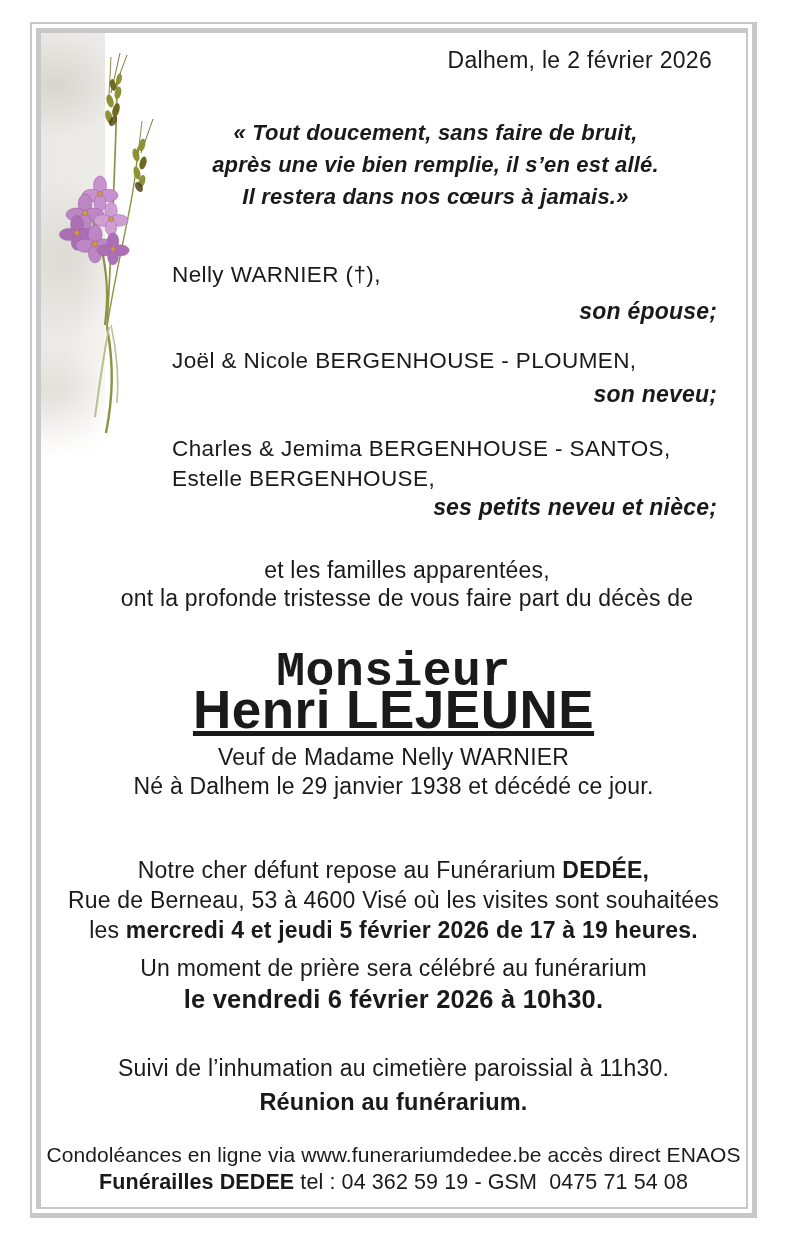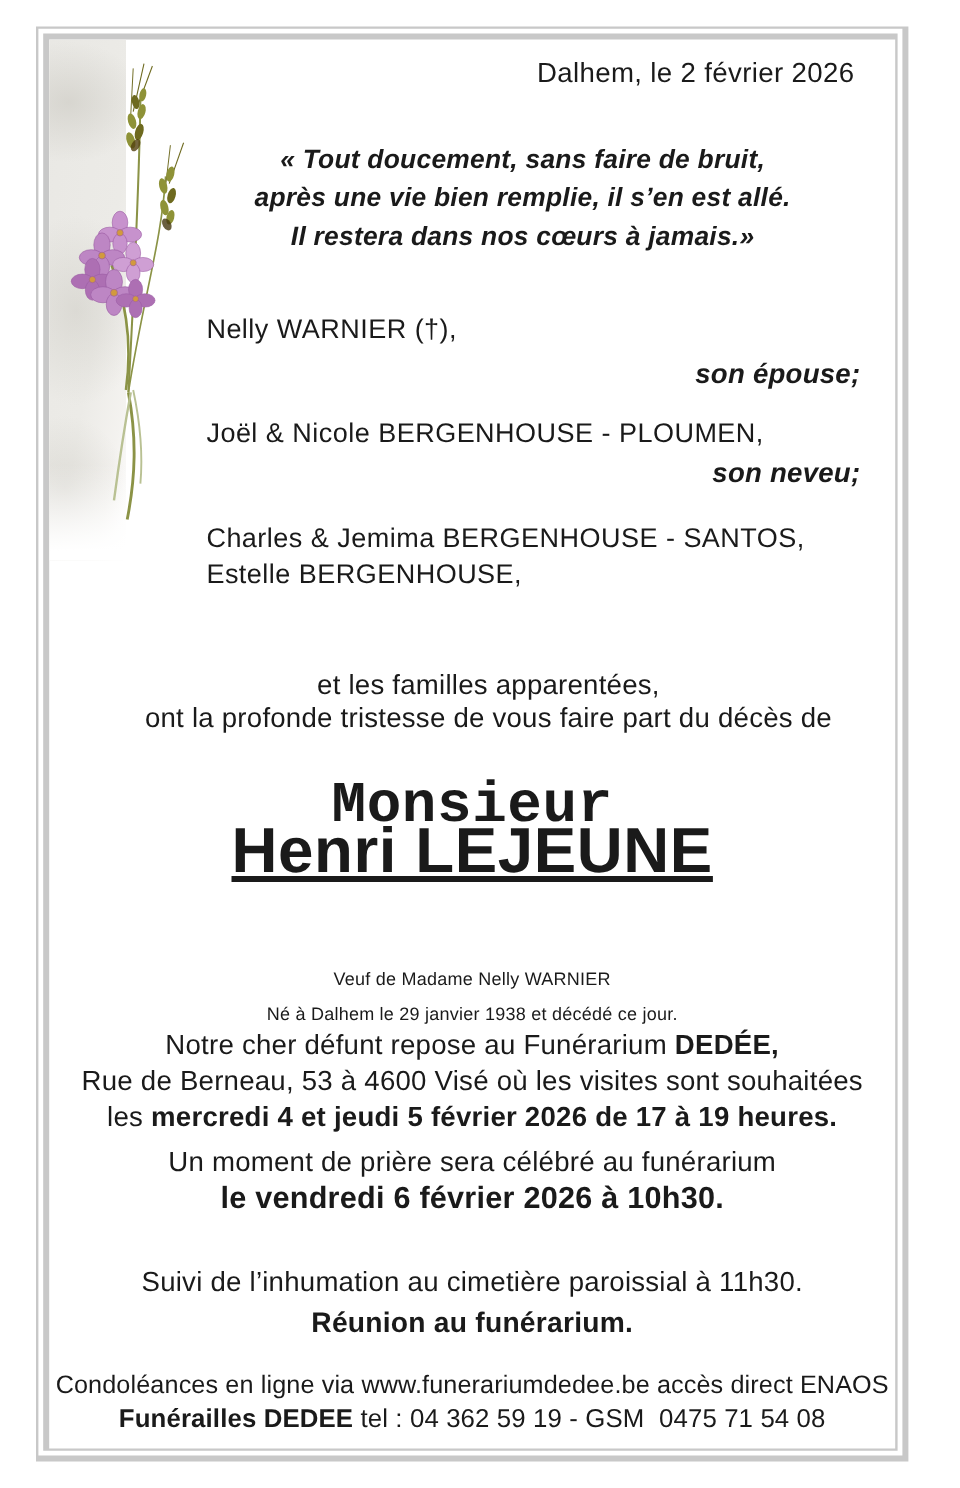--- a/index.html
+++ b/index.html
@@ -45,21 +45,21 @@
   .m-name2 { left:131px; top:315px; }
   .m-rel2  { right:29px; top:348px;margin-left:14px; }
   .m-name3 { left:131px; top:401px; line-height:29.5px; }
   .m-rel3  { right:29px; top:461px; }
 
   .announce { top:523px; font-size:23px; line-height:28px; letter-spacing:.2px;margin-left:27px; }
 
   .title-monsieur { top:612px; font-size:48px; font-weight:700; letter-spacing:.5px;font-family:Liberation Mono, monospace; }
   .name-henri     { top:646px; font-size:53px; font-weight:700; letter-spacing:.5px;text-decoration:underline; }
 
-  .veuf { top:769px; font-size:15px; line-height:29px; letter-spacing:.2px; }
+  .veuf { top:710px; font-size:23px; line-height:29px; letter-spacing:.2px; }
 
   .visitation { top:822px; font-size:23px; line-height:30px; letter-spacing:.2px; }
   .prayer { top:920px; font-size:23px; line-height:31px; letter-spacing:.2px; }
   .prayer .big-bold { font-size:25.5px; font-weight:700; }
 
   .burial1 { top:1022px; font-size:23px; letter-spacing:.2px; }
   .burial2 { top:1056px; font-size:23.5px; font-weight:700; letter-spacing:.2px; }
 
   .footer1 { top:1110px; font-size:21px; letter-spacing:.1px; }
   .footer2 { top:1137px; font-size:21.5px; letter-spacing:.1px; white-space:pre; }
@@ -142,20 +142,21 @@
         <div class="txt name m-name1">Nelly WARNIER (†),</div>
         <div class="txt relation m-rel1">son épouse;</div>
 
         <div class="txt name m-name2">Joël &amp; Nicole BERGENHOUSE - PLOUMEN,</div>
         <div class="txt relation m-rel2">son neveu;</div>
 
         <div class="txt name m-name3">
           <div>Charles &amp; Jemima BERGENHOUSE - SANTOS,</div>
           <div>Estelle BERGENHOUSE,</div>
         </div>
+        <div class="txt relation m-rel3">ses petits neveu et nièce;</div>
 
         <div class="ctr announce">
           <div>et les familles apparentées,</div>
           <div>ont la profonde tristesse de vous faire part du décès de</div>
         </div>
 
         <div class="ctr title-monsieur">Monsieur</div>
         <div class="ctr name-henri">Henri LEJEUNE</div>
         <div class="ctr veuf">
           <div>Veuf de Madame Nelly WARNIER</div>

